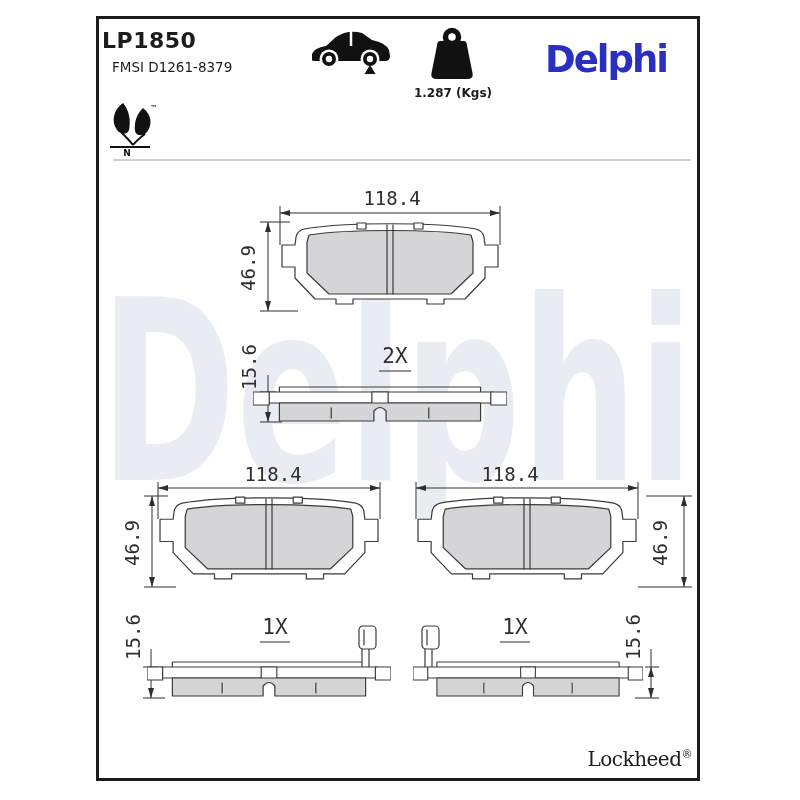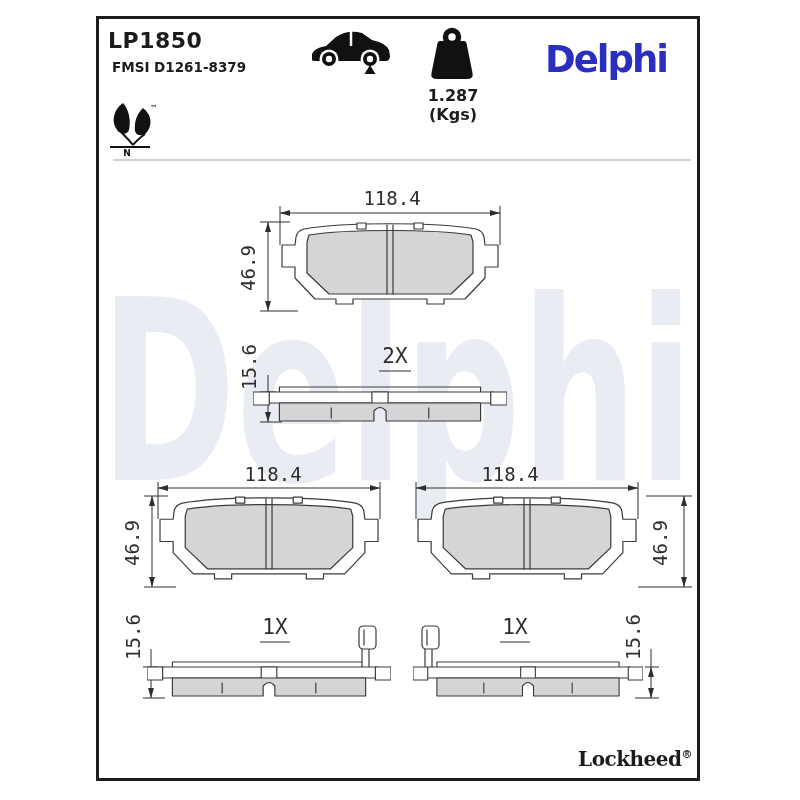--- a/index.html
+++ b/index.html
@@ -5,29 +5,29 @@
   html,body{margin:0;padding:0;background:#ffffff;}
   #canvas{position:relative;width:800px;height:800px;background:#ffffff;overflow:hidden;
           font-family:"DejaVu Sans","Liberation Sans",sans-serif;color:#1c1c1c;}
   .abs{position:absolute;}
   
   #frame{left:96px;top:16px;width:604px;height:765px;border:3px solid #1c1c1c;box-sizing:border-box;z-index:2;pointer-events:none;}
   
   #wm{left:98px;top:248px;width:600px;height:320px;z-index:1;}
   #wm text{fill:#e9edf3;font-family:"DejaVu Sans","Liberation Sans",sans-serif;font-weight:800;}
   
-  #part-number{left:108px;top:28px;font-size:22px;font-weight:bold;letter-spacing:.5px;z-index:3;}
-  #fmsi{left:112px;top:59px;font-size:13.5px;font-weight:bold;z-index:3;}
+  #part-number{left:102px;top:28px;font-size:22px;font-weight:bold;letter-spacing:.5px;z-index:3;}
+  #fmsi{left:112px;top:59px;font-size:13.5px;font-weight:normal;z-index:3;}
   #wva{left:112px;top:78px;font-size:13.5px;font-weight:bold;z-index:3;}
-  #weight-label{left:403px;top:86px;width:100px;text-align:center;font-size:16px;font-weight:bold;z-index:3;}
+  #weight-label{left:403px;top:86px;width:100px;text-align:center;font-size:12px;font-weight:bold;z-index:3;}
   #brand-logo{left:545px;top:38px;font-size:37px;font-weight:800;color:#2b2fc0;letter-spacing:-2px;z-index:3;}
   #approval{left:154px;top:133px;font-size:13.5px;font-weight:bold;letter-spacing:.3px;z-index:3;}
   #divider{left:113px;top:159px;width:578px;height:2px;background:#d2d2d2;z-index:3;}
   #footer-brand{left:530px;top:747px;width:162px;text-align:right;font-family:"DejaVu Serif","Liberation Serif",serif;
-                font-weight:bold;font-size:20px;letter-spacing:-.5px;z-index:3;}
+                font-weight:normal;font-size:20px;letter-spacing:-.5px;z-index:3;}
   #footer-brand sup{font-size:11px;}
   
   svg.draw{position:absolute;z-index:3;overflow:visible;}
   .ln{stroke:#3b3b3b;stroke-width:1.2;fill:none;stroke-linejoin:round;stroke-linecap:square;}
   .white{fill:#ffffff;stroke:#3b3b3b;stroke-width:1.2;stroke-linejoin:round;}
   .gray{fill:#d5d5d7;stroke:#3b3b3b;stroke-width:1.2;stroke-linejoin:round;}
   .dim{stroke:#2e2e2e;stroke-width:1;fill:none;}
   .arr{fill:#2e2e2e;stroke:none;}
   .dimt{font-family:"DejaVu Sans Mono","Liberation Mono",monospace;font-size:19px;fill:#2e2e2e;}
   .qty{font-family:"DejaVu Sans Mono","Liberation Mono",monospace;font-size:21px;fill:#2e2e2e;}

